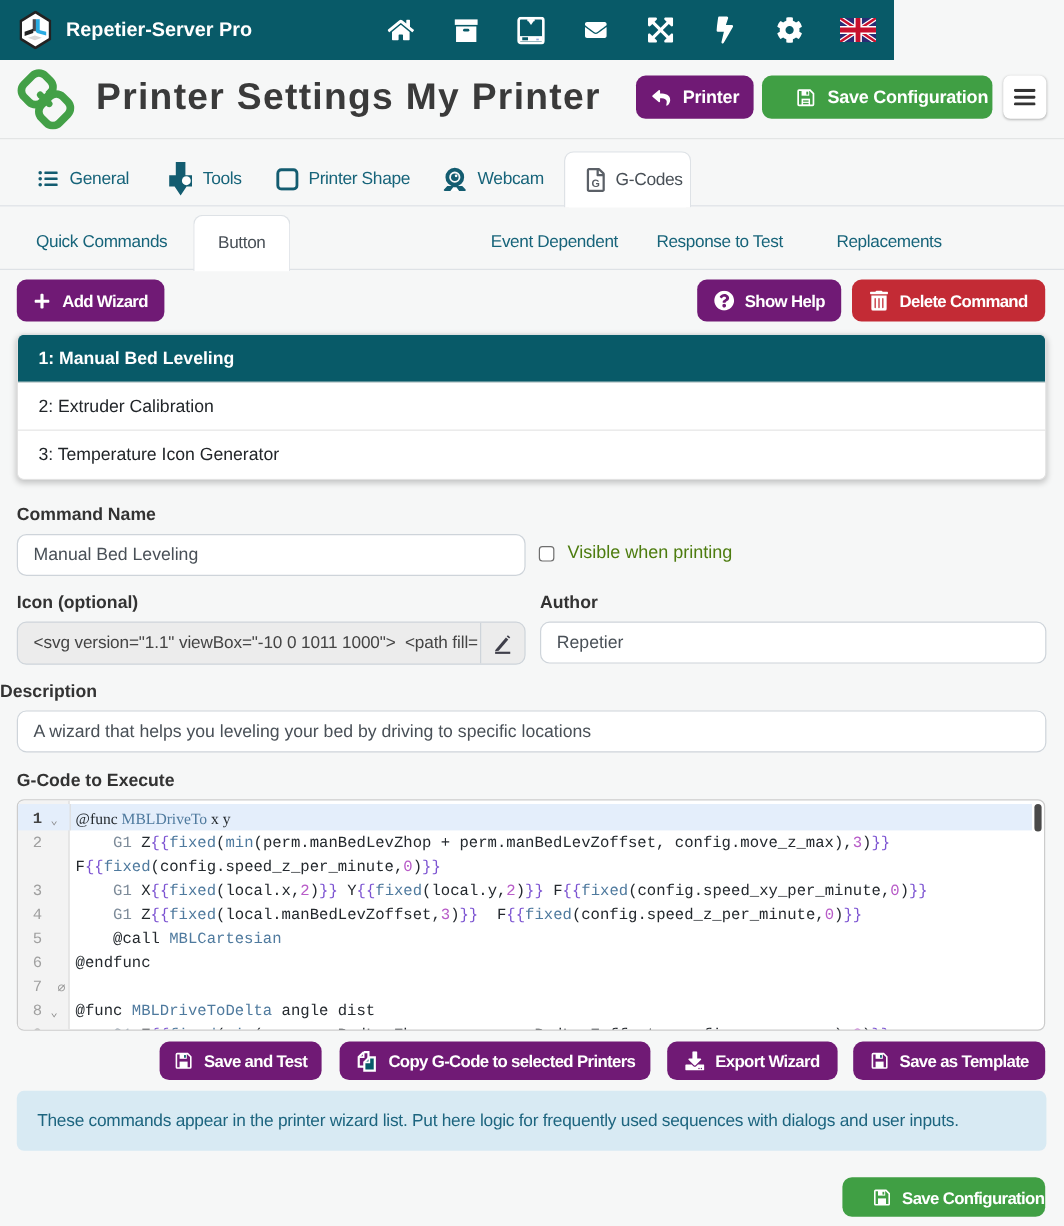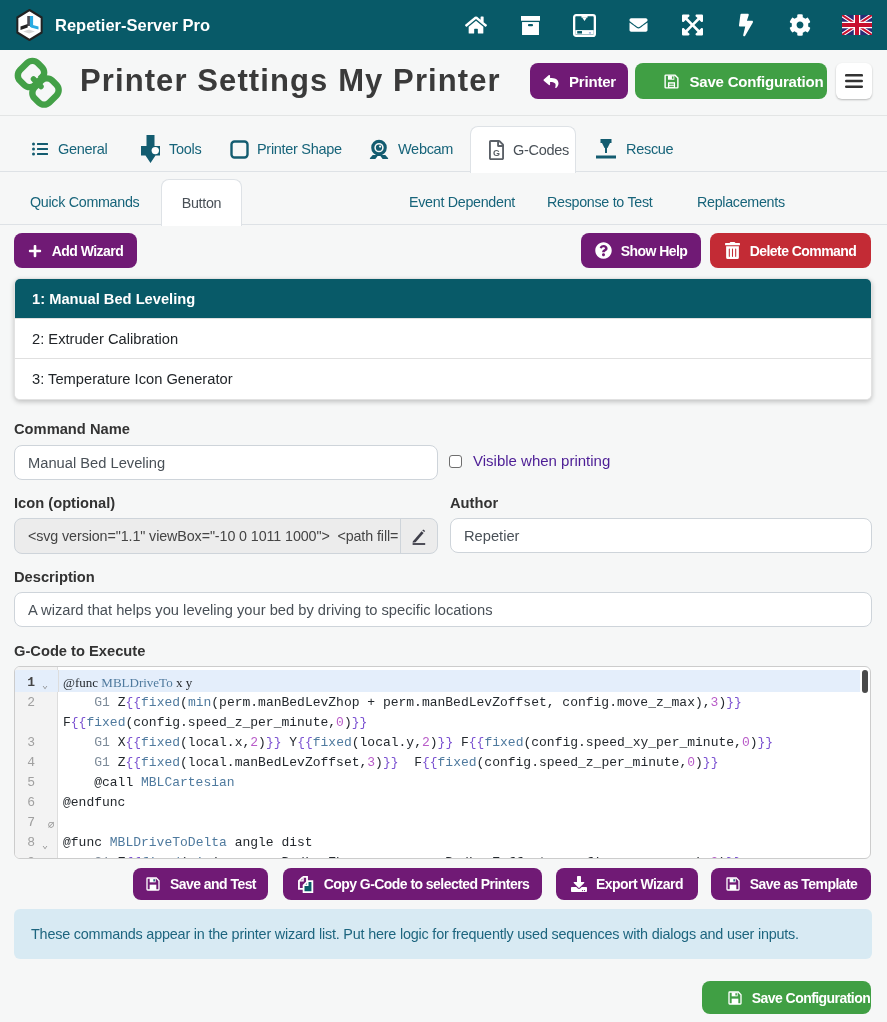--- a/index.html
+++ b/index.html
@@ -1,20 +1,20 @@
 <!DOCTYPE html>
 <html><head>
 <meta charset="utf-8">
 <style>
 * { box-sizing: border-box; margin:0; padding:0; }
 html,body { width:887px; height:1022px; }
 body { font-family:"Liberation Sans", sans-serif; background:#f6f7f7; position:relative; overflow:hidden; }
 .abs { position:absolute; }
 
-#navbar { position:absolute; left:0; top:0; width:887px; height:50px; background:#085a68; display:flex; align-items:center; }
+#navbar { position:absolute; left:0; top:0; width:745px; height:50px; background:#085a68; display:flex; align-items:center; }
 #brand { display:flex; align-items:center; margin-left:16px; }
 #brand-title { color:#fff; font-size:16.5px; font-weight:bold; margin-left:12px; }
 #navicons { position:absolute; right:0; top:0; height:50px; display:flex; align-items:center; }
 .navico { width:54px; display:flex; justify-content:center; align-items:center; }
 
 #header { position:absolute; left:0; top:50px; width:887px; height:66px; background:#f6f7f7; border-bottom:1px solid #e3e5e5; }
 #h1t { position:absolute; left:80px; top:63px; font-size:31px; font-weight:bold; color:#3a3a3a; white-space:nowrap; letter-spacing:1.1px; }
 .btn { display:inline-flex; align-items:center; justify-content:center; border-radius:8px; color:#fff; font-size:14px; letter-spacing:-0.55px; font-weight:bold; border:none; white-space:nowrap; }
 .btn-teal { background:#701a75; }
 .btn-green { background:#409f44;padding-left:24px; }
@@ -198,31 +198,20 @@
   </div>
   <div class="tab tab-active" style="left:470px; width:106px; padding-left:17px;">
     <span class="ic">
         <svg width="17" height="20" viewBox="0 0 384 512">
           <path fill="#5b6067" d="M369.9 97.9L286 14C277 5 264.8-.1 252.1-.1H48C21.5 0 0 21.5 0 48v416c0 26.5 21.5 48 48 48h288c26.5 0 48-21.5 48-48V131.9c0-12.7-5.1-25-14.1-34zM332.1 128H256V51.9l76.1 76.1zM48 464V48h160v104c0 13.3 10.7 24 24 24h104v288H48z"></path>
           <text x="192" y="410" font-size="230" font-weight="bold" text-anchor="middle" fill="#5b6067" font-family="Liberation Sans, sans-serif">G</text>
         </svg>
       </span>
     G-Codes
   </div>
-  <div class="tab" style="left:594px">
-    <span class="ic">
-        <svg width="24" height="21" viewBox="0 0 24 21">
-          <rect x="6.5" y="0" width="11" height="4" fill="#135c70"></rect>
-          <polygon points="8,4 16,4 13.5,9 10.5,9" fill="#135c70"></polygon>
-          <rect x="11" y="9" width="2" height="5" fill="#135c70"></rect>
-          <rect x="2" y="16.5" width="20" height="3" fill="#135c70"></rect>
-        </svg>
-      </span>
-    Rescue
-  </div>
 </div>
 
 <div class="tabrow" id="tabs2">
   <div class="tab tab2" style="left:30px">Quick Commands</div>
   <div class="tab tab2 tab-active" style="left:161px; width:81px; justify-content:center;">Button</div>
   <div class="tab tab2" style="left:409px">Event Dependent</div>
   <div class="tab tab2" style="left:547px">Response to Test</div>
   <div class="tab tab2" style="left:697px">Replacements</div>
 </div>
 
@@ -247,39 +236,39 @@
 
 <div id="wlist">
   <div class="witem sel">1: Manual Bed Leveling</div>
   <div class="witem">2: Extruder Calibration</div>
   <div class="witem">3: Temperature Icon Generator</div>
 </div>
 
 <div class="flabel" style="left:14px; top:421px;">Command Name</div>
 <div class="finput" style="left:14px; top:445px; width:424px;">Manual Bed Leveling</div>
 <div class="abs" style="left:449px; top:455px; width:13px; height:13px; border:1.5px solid #6e6e6e; border-radius:3px; background:#fff;"></div>
-<div class="abs" style="left:473px; top:452px; font-size:15px; color:#4c1d95;">Visible when printing</div>
+<div class="abs" style="left:473px; top:452px; font-size:15px; color:#4d7c0f;">Visible when printing</div>
 
 <div class="flabel" style="left:14px; top:495px;">Icon (optional)</div>
 <div class="abs" style="left:14px; top:518px; width:424px; height:36px; border:1px solid #ced4da; border-radius:8px; background:#ececec; display:flex; overflow:hidden;">
   <div style="flex:1; font-size:14.3px; letter-spacing:-0.1px; color:#444; display:flex; align-items:center; padding-left:13px; white-space:pre; overflow:hidden;">&lt;svg version="1.1" viewBox="-10 0 1011 1000"&gt;  &lt;path fill=</div>
   <div style="width:37px; display:flex; align-items:center; justify-content:center; border-left:1px solid #ced4da;">
     <svg width="18" height="17" viewBox="0 0 18 17">
         <g fill="#3f3f4a">
           <polygon points="2.8,13.6 11.6,3.2 13.6,4.9 5.6,14.2 2.6,14.8"></polygon>
           <rect x="2.6" y="15.1" width="12.6" height="1.8"></rect>
           <polygon points="12.3,2.4 13.2,1.4 15.2,3.1 14.3,4.1"></polygon>
         </g>
       </svg>
   </div>
 </div>
 <div class="flabel" style="left:450px; top:495px;">Author</div>
 <div class="finput" style="left:450px; top:518px; width:422px;">Repetier</div>
 
-<div class="flabel" style="left:14px; top:569px;">Description</div>
+<div class="flabel" style="left:0; top:569px;">Description</div>
 <div class="finput" style="left:14px; top:592px; width:858px;">A wizard that helps you leveling your bed by driving to specific locations</div>
 
 <div class="flabel" style="left:14px; top:643px;">G-Code to Execute</div>
 
 <div id="editor">
   <div id="gutter"></div>
   <div class="abs" style="left:0; top:3px; width:845px; height:22px; background:#e4eefb;"></div>
     <div class="abs" style="left:43px; top:3px; width:1px; height:22px; background:#ddd;"></div>
   <div class="lnum" style="top:6px; font-weight:bold; color:#444;">1</div>
     <div class="abs" style="left:27px; top:9px; color:#888; font-size:10px;">⌄</div>

